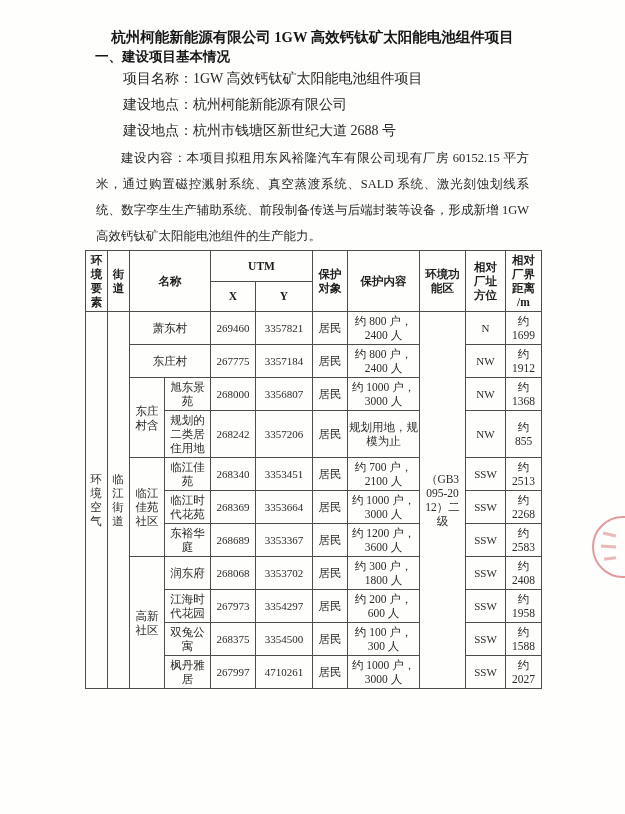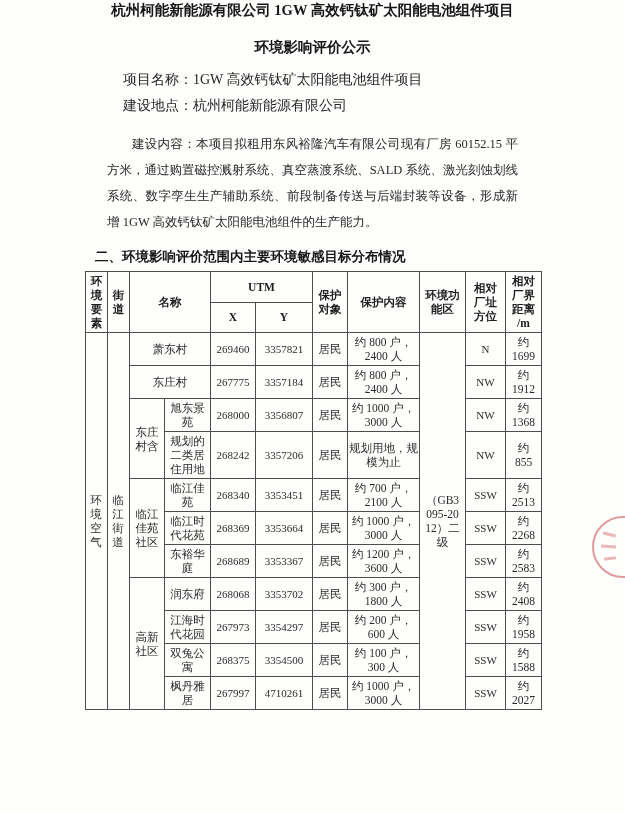--- a/index.html
+++ b/index.html
@@ -6,20 +6,21 @@
   body{
     width:625px;height:814px;
     background:#ffffff;
     font-family:"Liberation Serif","DejaVu Serif",serif;
     color:#262626;
     overflow:hidden;
   }
   .page{
     position:relative;
     width:625px;height:814px;
+    padding-top:27px;
     box-sizing:border-box;
     overflow:hidden;
     background:#fefefd;
   }
   .doc-title{
     text-align:center;
     font-weight:bold;
     font-size:14.5px;
     color:#161616;
     line-height:20px;
@@ -46,21 +47,21 @@
   .field-line{
     font-size:14px;
     line-height:26px;
     padding-left:2em;
   }
   .para{
     font-size:12.5px;
     line-height:26px;
     text-align:justify;
     text-indent:2em;
-    margin:12px;
+    margin:1px;
   }
   .sec2-heading{
     margin-top:3px;
     margin-bottom:5px;
   }
   
   table.targets{
     border-collapse:collapse;
     table-layout:fixed;
     width:456px;
@@ -118,30 +119,30 @@
   .seal .m1{left:9px;top:15px;width:13px;height:2.5px;transform:rotate(14deg);}
   .seal .m2{left:7px;top:27px;width:15px;height:2.5px;transform:rotate(4deg);}
   .seal .m3{left:10px;top:39px;width:12px;height:2.5px;transform:rotate(-8deg);}
 </style>
 </head>
 <body>
 
 <div class="page">
 
   <div class="doc-title">杭州柯能新能源有限公司 1GW 高效钙钛矿太阳能电池组件项目</div>
-  <div class="doc-subtitle">环境影响评价公示</div>
 
   <div class="text-block">
+    <p class="sec-heading">一、建设项目基本情况</p>
 
     <div class="field-line"><span>项目名称：</span><span>1GW 高效钙钛矿太阳能电池组件项目</span></div>
     <div class="field-line"><span>建设地点：</span><span>杭州柯能新能源有限公司</span></div>
+    <div class="field-line"><span>建设地点：</span><span>杭州市钱塘区新世纪大道 2688 号</span></div>
 
     <p class="para"><span>建设内容：</span><span>本项目拟租用东风裕隆汽车有限公司现有厂房 60152.15 平方米，通过购置磁控溅射系统、真空蒸渡系统、SALD 系统、激光刻蚀划线系统、数字孪生生产辅助系统、前段制备传送与后端封装等设备，形成新增 1GW 高效钙钛矿太阳能电池组件的生产能力。</span></p>
 
-    <p class="sec-heading sec2-heading">二、环境影响评价范围内主要环境敏感目标分布情况</p>
   </div>
 
   <table class="targets">
     <colgroup>
       <col style="width:22px">
         <col style="width:22px">
         <col style="width:35px">
         <col style="width:46px">
       <col style="width:45px">
         <col style="width:57px">

